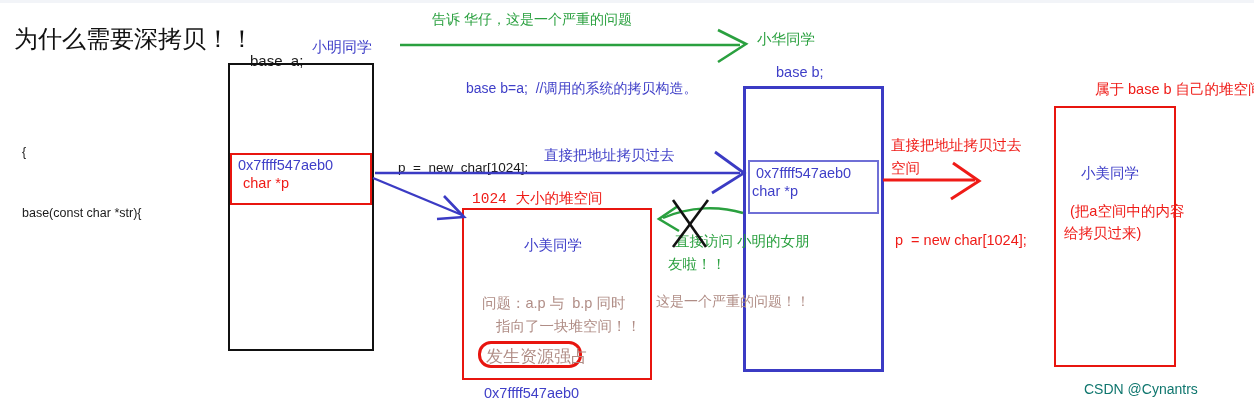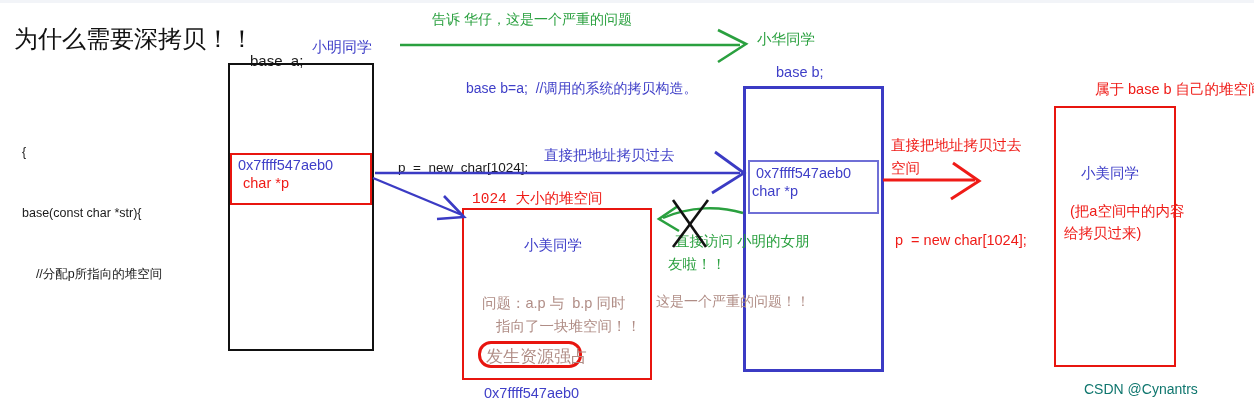--- a/index.html
+++ b/index.html
@@ -79,21 +79,20 @@
 </head>
 <body>
 
 <div class="topline"></div>
 
 <div class="abs black" id="title">为什么需要深拷贝！！</div>
 
 <div class="abs black" id="code">
   <div>{</div>
   <div>base(const char *str){</div>
-  <div>    //分配p所指向的堆空间</div>
   
   
   
   
   
   
 </div>
 
 <div class="abs black" id="lbl-base-a">base  a;</div>
 <div class="abs blue" id="lbl-xiaoming">小明同学</div>

